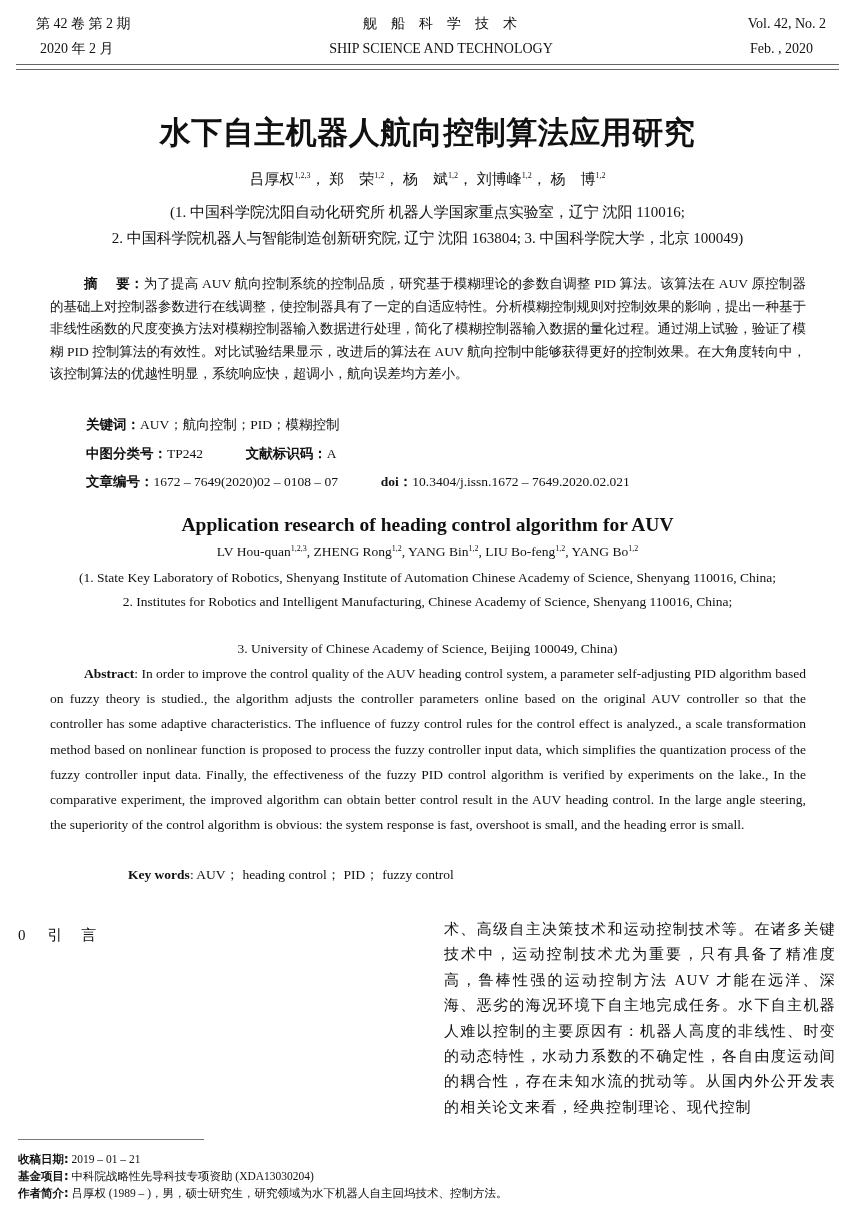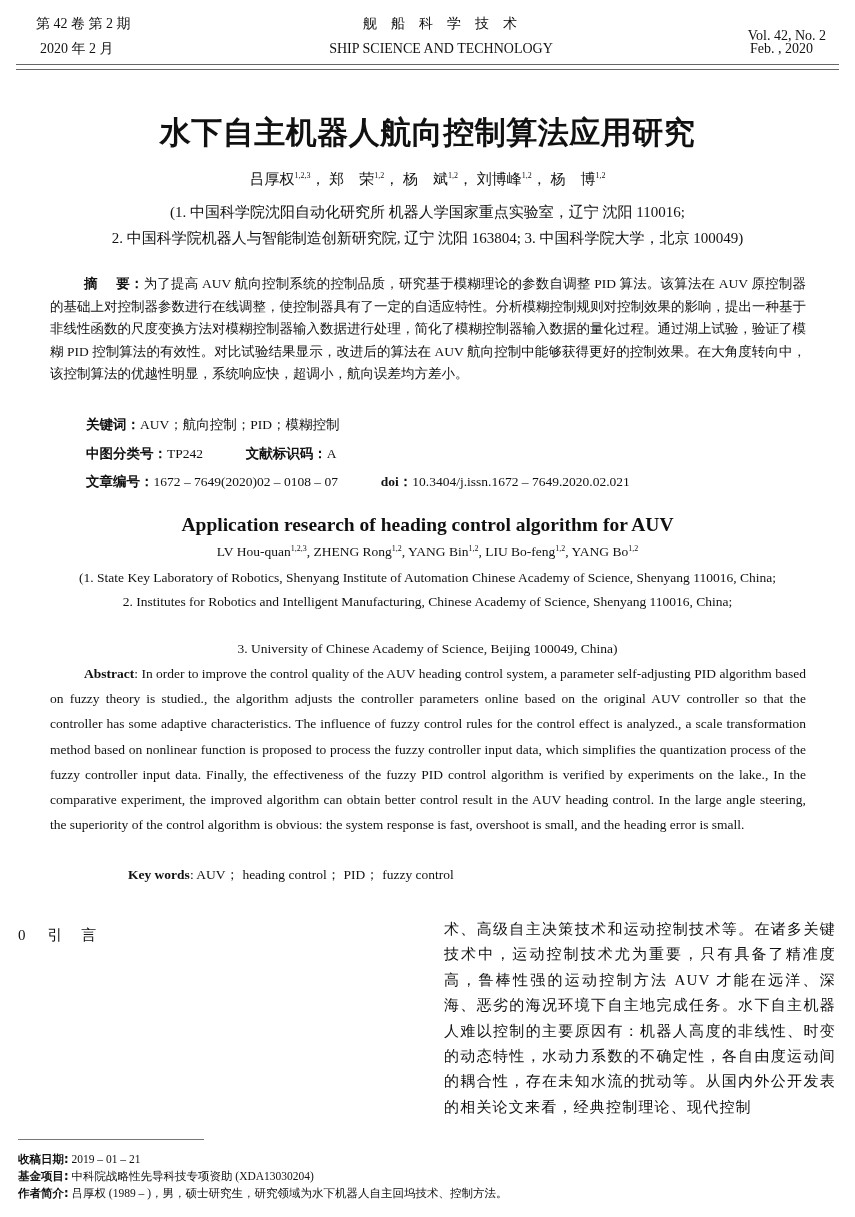--- a/index.html
+++ b/index.html
@@ -31,21 +31,21 @@
   .footrule { position: absolute; left: 18px; top: 1139px; width: 186px; border-top: 1px solid #777; }
   .foot { position: absolute; left: 18px; font-size: 11.5px; line-height: 16px; }
 </style>
 </head>
 <body>
 
 <div class="abs hdr" style="left:36px; top:14px;">第 42 卷 第 2 期</div>
 <div class="abs hdr" style="left:40px; top:39px;">2020 年 2 月</div>
 <div class="center hdr" style="top:14px;padding-left:25px;">舰　船　科　学　技　术</div>
 <div class="center hdr" style="top:39px;padding-left:27px;">SHIP SCIENCE AND TECHNOLOGY</div>
-<div class="abs hdr" style="right:29px; top:14px; text-align:right;margin-top:12px;">Vol. 42, No. 2</div>
+<div class="abs hdr" style="right:29px; top:14px; text-align:right;">Vol. 42, No. 2</div>
 <div class="abs hdr" style="right:42px; top:39px; text-align:right;">Feb. , 2020</div>
 <div class="rule-dbl"></div>
 
 <div class="center title-cn">水下自主机器人航向控制算法应用研究</div>
 <div class="center authors-cn">
   <span>吕厚权</span><sup>1,2,3</sup>，
   <span>郑　荣</span><sup>1,2</sup>，
   <span>杨　斌</span><sup>1,2</sup>，
   <span>刘博峰</span><sup>1,2</sup>，
   <span>杨　博</span><sup>1,2</sup>

